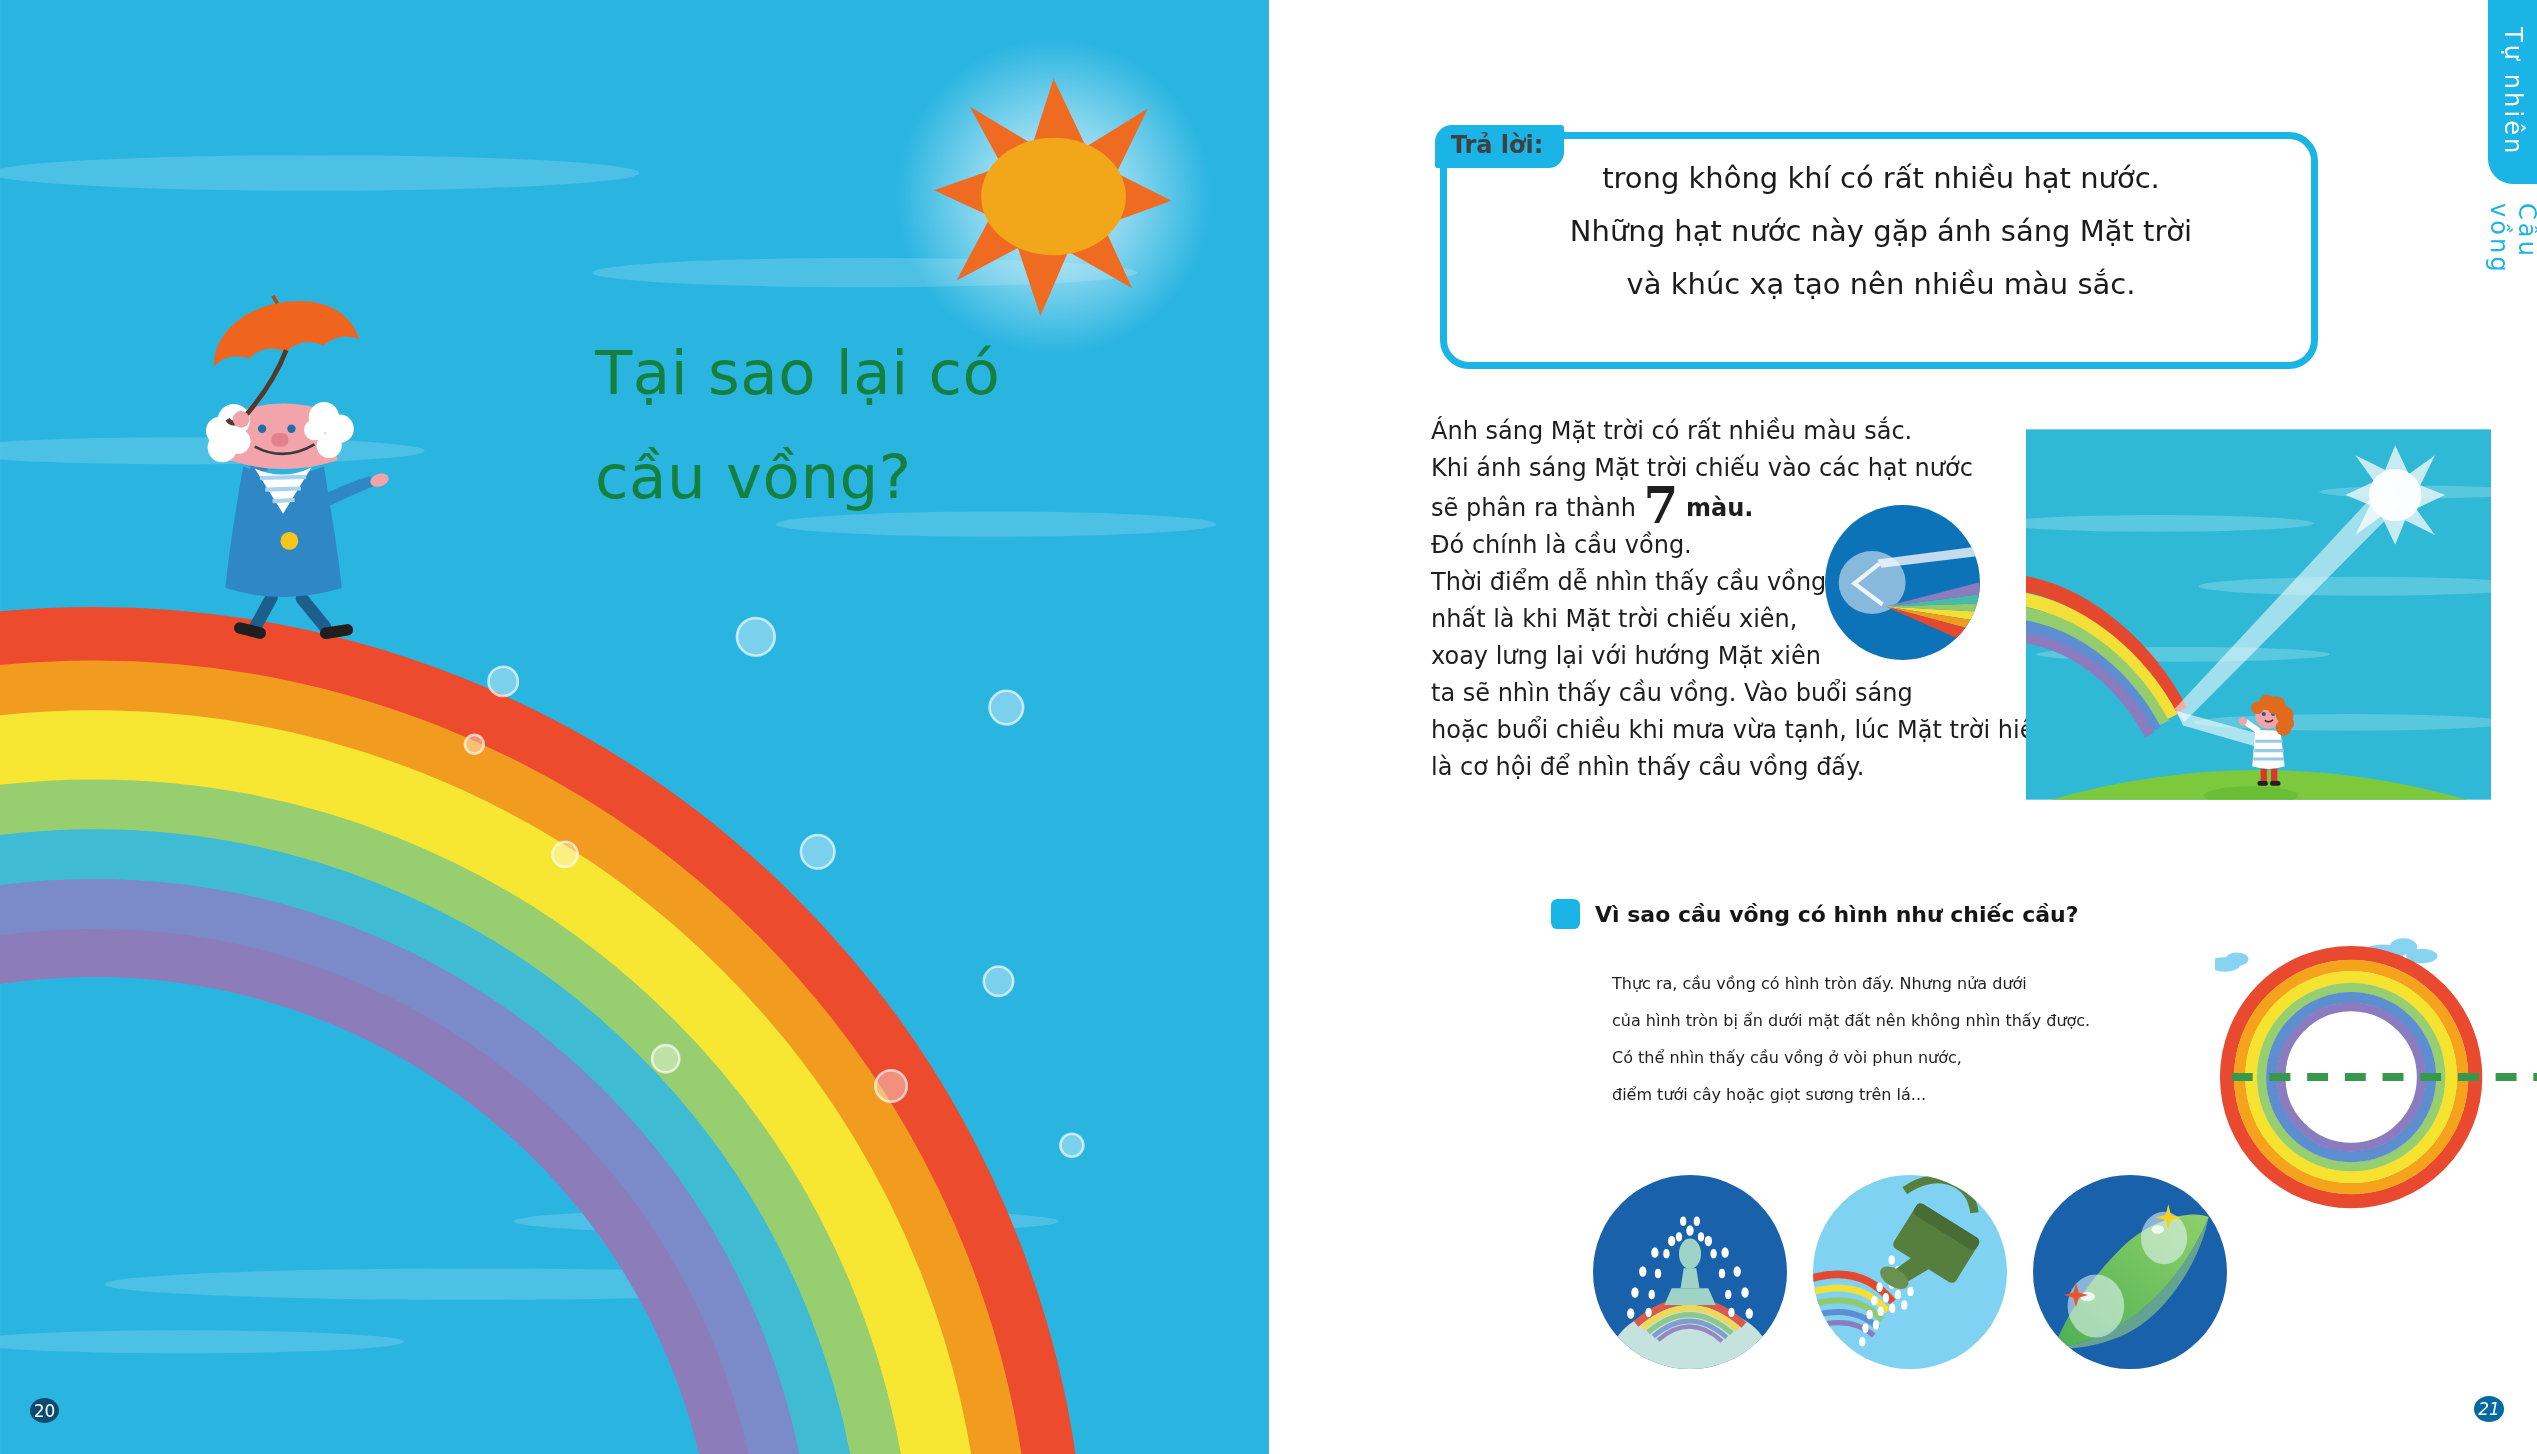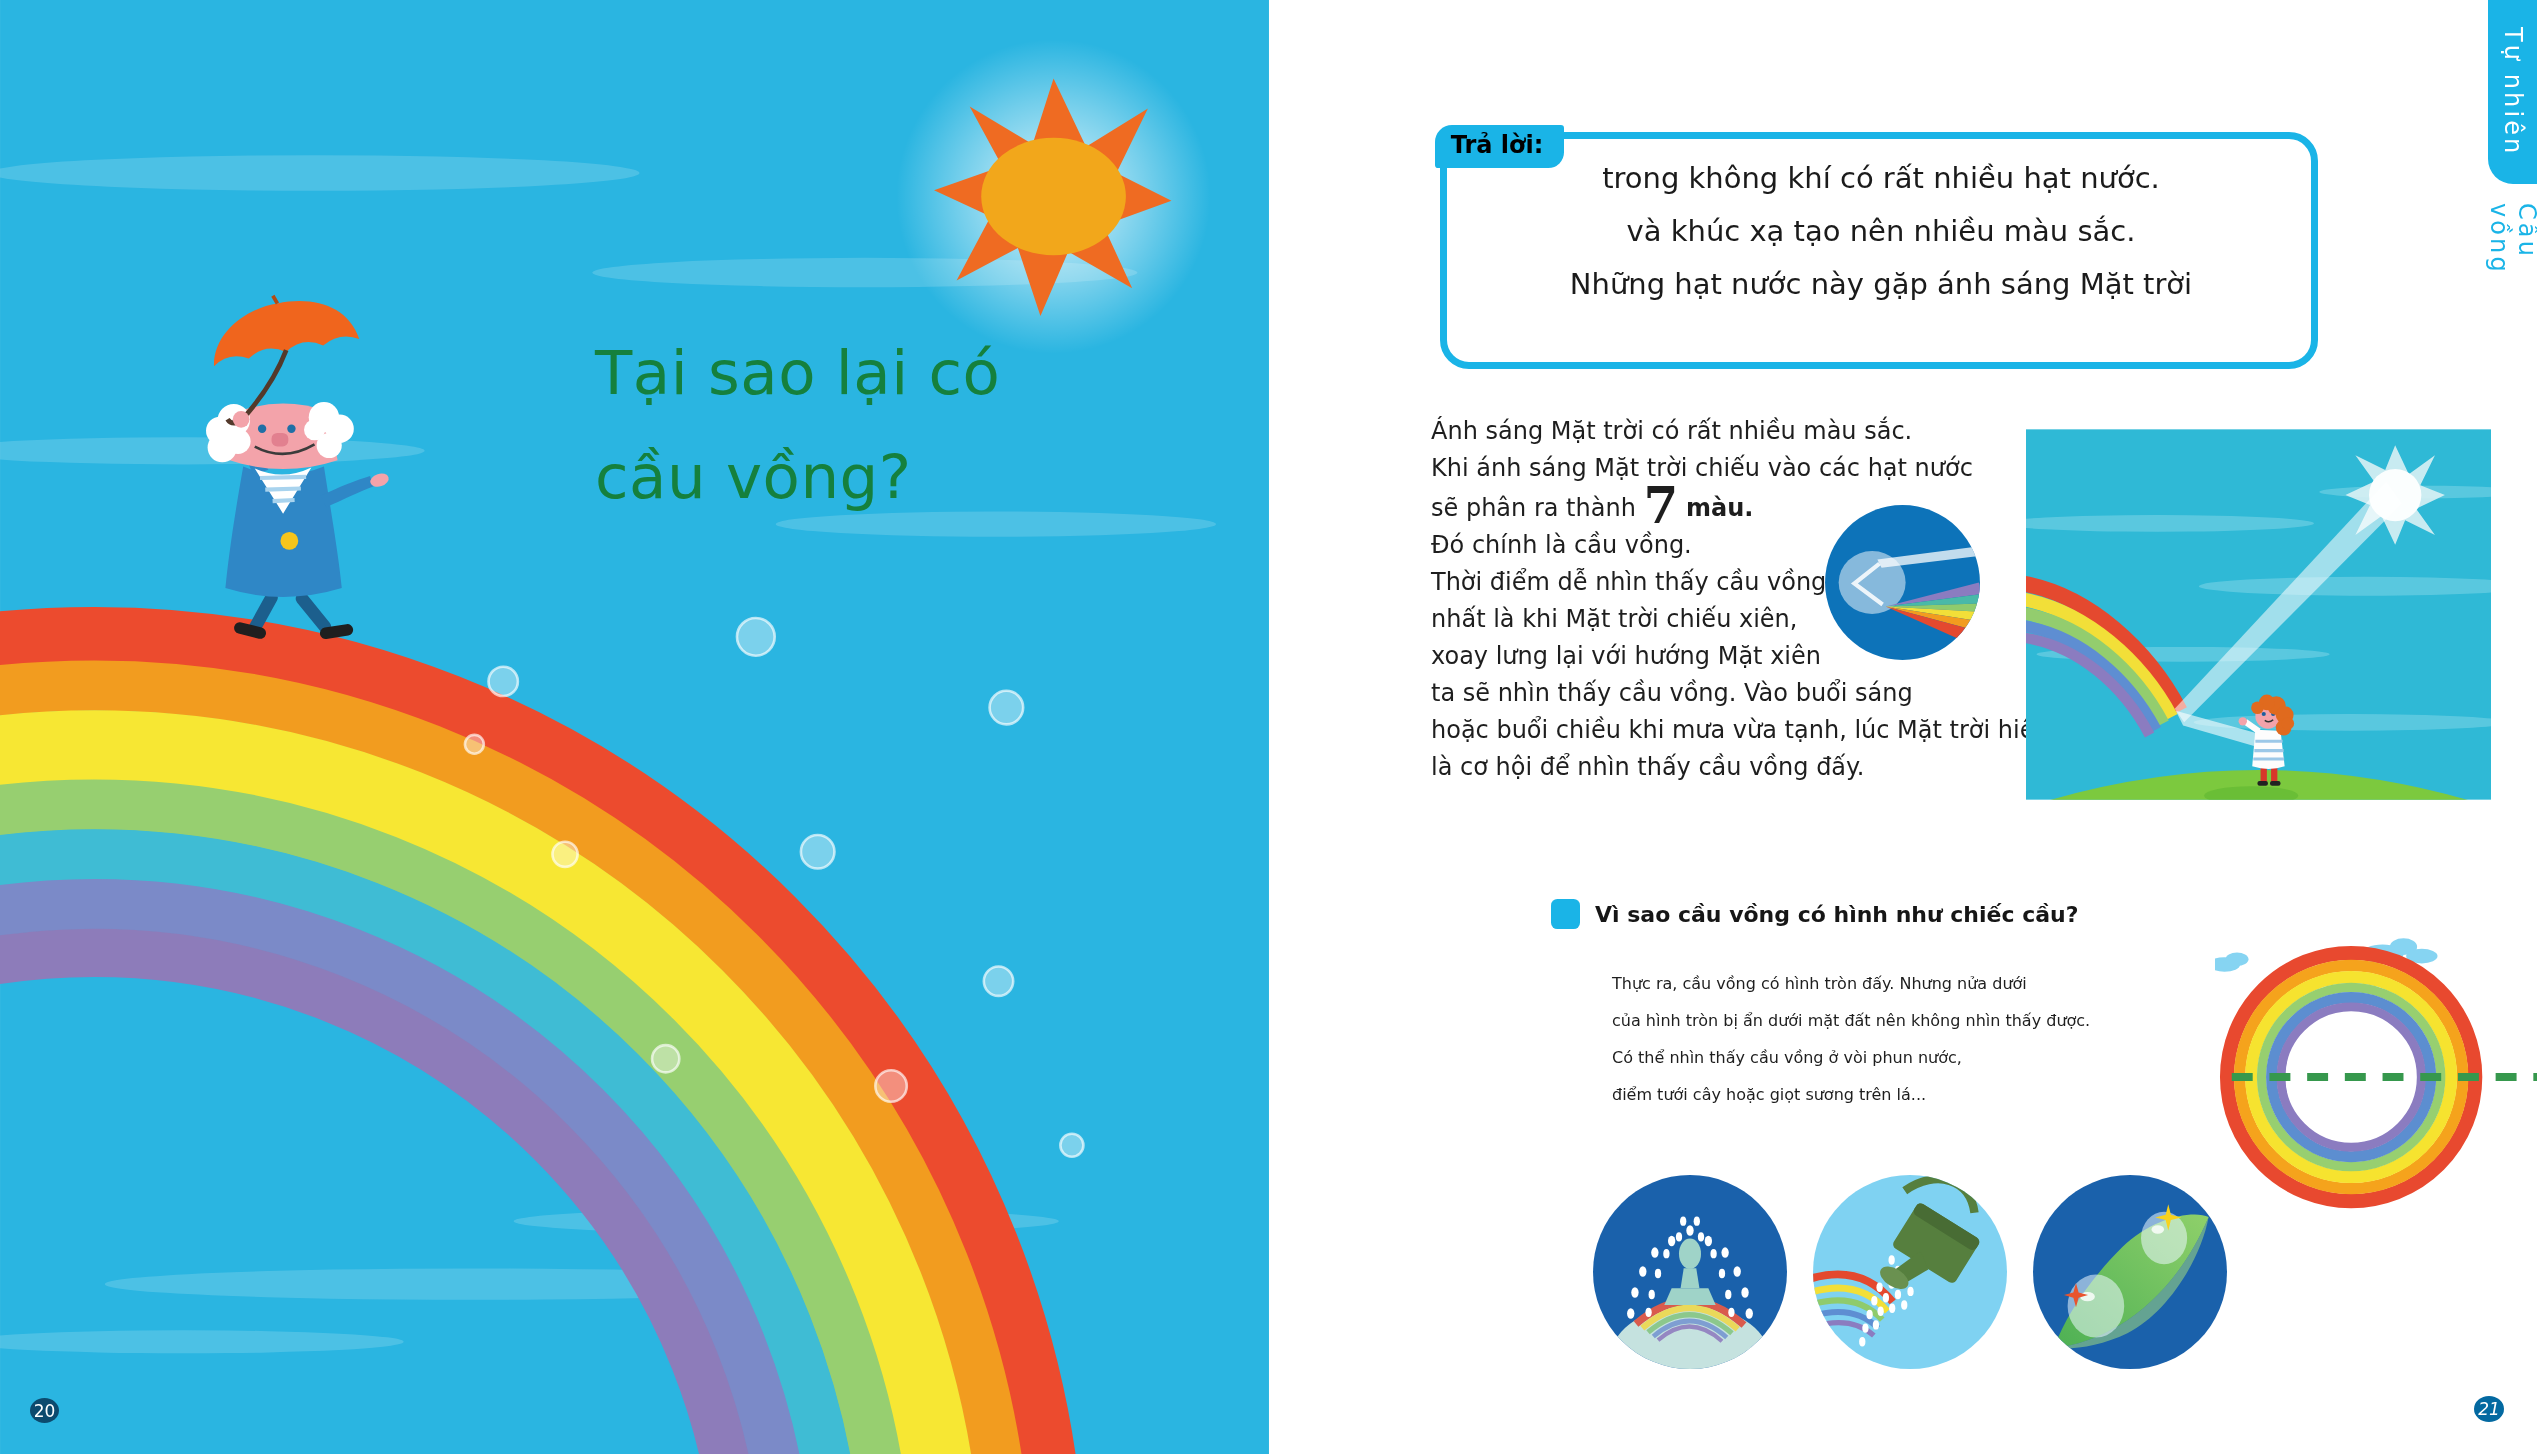--- a/index.html
+++ b/index.html
@@ -5,21 +5,21 @@
   html,body{margin:0;padding:0;background:#ffffff;}
   #spread{position:relative;width:2538px;height:1455px;overflow:hidden;
           font-family:"DejaVu Sans","Liberation Sans",sans-serif;background:#ffffff;}
   .abs{position:absolute;}
   
   .title{left:595px;top:321px;font-size:61px;line-height:104px;color:#15803d;
          font-weight:500;letter-spacing:0.5px;}
   
   .answer-box{left:1440px;top:132px;width:878px;height:237px;background:#ffffff;
               border:7.9px solid #1ab4e7;border-radius:29px;box-sizing:border-box;}
-  .answer-label{left:1435px;top:125px;background:#1ab4e7;color:#000000;font-size:24px;
+  .answer-label{left:1435px;top:125px;background:#1ab4e7;color:#404040;font-size:24px;
                 font-weight:bold;padding:6.3px 21px 8.4px 15.7px;border-radius:17px 3.1px 15.7px 3.1px;}
   .answer-text{left:1467px;top:152px;width:828px;text-align:center;font-size:29px;
                line-height:53px;color:#1b1b1b;font-weight:500;}
   
   .intro{left:1431px;top:413px;width:849px;font-size:24px;line-height:37px;color:#1e1e1e;}
   .big7{font-family:"DejaVu Serif","Liberation Serif",serif;font-size:50px;font-weight:bold;
         vertical-align:-7.3px;line-height:37px;}
   .bold{font-weight:bold;}
   
   .bullet{left:1551px;top:899px;width:29px;height:30px;background:#1ab4e7;border-radius:6.3px;}
@@ -148,22 +148,22 @@
     <div>Tại sao lại có</div>
     <div>cầu vồng?</div>
   </div>
 
   <div class="abs badge badge20">20</div>
 
   <div class="abs answer-box"></div>
   <div class="abs answer-label">Trả lời:</div>
   <div class="abs answer-text">
     <div>trong không khí có rất nhiều hạt nước.</div>
+    <div>Những hạt nước này gặp ánh sáng Mặt trời</div>
     <div>và khúc xạ tạo nên nhiều màu sắc.</div>
-    <div>Những hạt nước này gặp ánh sáng Mặt trời</div>
   </div>
 
   <div class="abs intro">
     <div>Ánh sáng Mặt trời có rất nhiều màu sắc.</div>
     <div>Khi ánh sáng Mặt trời chiếu vào các hạt nước</div>
     <div><span>sẽ phân ra thành</span>&nbsp;<span class="big7">7</span>&nbsp;<span class="bold">màu.</span></div>
     <div>Đó chính là cầu vồng.</div>
     <div>Thời điểm dễ nhìn thấy cầu vồng</div>
     <div>nhất là khi Mặt trời chiếu xiên,</div>
     <div>xoay lưng lại với hướng Mặt xiên</div>

